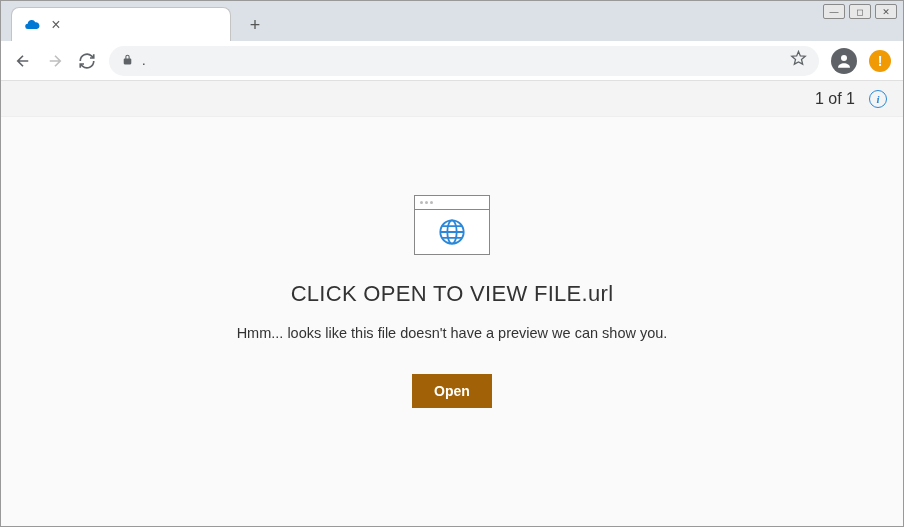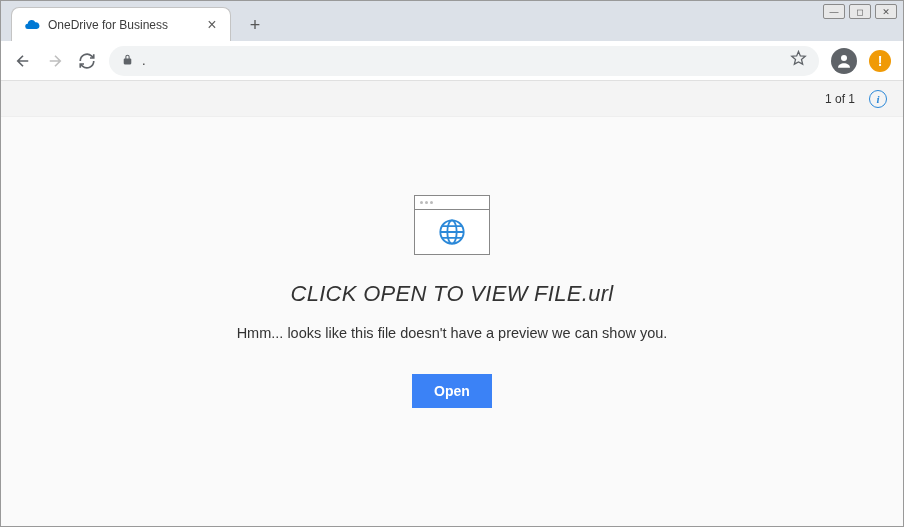--- a/index.html
+++ b/index.html
@@ -21,49 +21,48 @@
     .address-bar { flex: 1; background: #f1f3f4; border-radius: 16px; height: 30px; display: flex; align-items: center; padding: 0 12px; gap: 8px; }
     .lock-icon { color: #5f6368; }
     .address-text { flex: 1; font-size: 13px; color: #3c3c3c; }
     .star-icon { color: #5f6368; font-size: 16px; cursor: pointer; }
     .profile-icon { width: 26px; height: 26px; border-radius: 50%; background: #5f6368; display: flex; align-items: center; justify-content: center; }
     .alert-icon { width: 22px; height: 22px; border-radius: 50%; background: #f09a06; display: flex; align-items: center; justify-content: center; color: #fff; font-weight: bold; font-size: 14px; }
     
     
     .page { background: #fafafa; height: calc(527px - 82px); display: flex; flex-direction: column; }
     .status-bar { height: 36px; background: #f4f4f4; border-bottom: 1px solid #eee; display: flex; align-items: center; justify-content: flex-end; padding: 0 16px; gap: 14px; }
-    .status-text { font-size: 12px; color: #333; }
+    .status-text { font-size: 16px; color: #333; }
     .info-icon { width: 18px; height: 18px; border: 1.5px solid #2b88d8; border-radius: 50%; display: flex; align-items: center; justify-content: center; color: #2b88d8; font-size: 11px; font-style: italic; font-weight: bold; font-family: Georgia, serif; cursor: pointer; }
     
     .content { flex: 1; display: flex; flex-direction: column; align-items: center; justify-content: center; padding-bottom: 40px; }
     .file-illustration { width: 76px; height: 60px; border: 1px solid #888; background: #fff; margin-bottom: 26px; display: flex; flex-direction: column; }
     .illustration-header { height: 14px; border-bottom: 1px solid #888; display: flex; align-items: center; padding-left: 5px; gap: 2px; }
     .dot { width: 3px; height: 3px; background: #bbb; border-radius: 50%; }
     .illustration-body { flex: 1; display: flex; align-items: center; justify-content: center; }
     
-    .file-title { font-size: 22px; font-weight: 300; color: #333; margin-bottom: 16px; letter-spacing: 0.3px; font-style: italic; }
+    .file-title { font-size: 22px; font-weight: 300; color: #333; margin-bottom: 16px; letter-spacing: 0.3px; }
     .file-msg { font-size: 14.5px; color: #333; text-align: center; max-width: 450px; line-height: 1.5; margin-bottom: 30px; }
-    .open-btn { background: #3b82f6; color: #fff; border: none; padding: 9px 22px; font-size: 14px; font-weight: 600; cursor: pointer; }
+    .open-btn { background: #a16207; color: #fff; border: none; padding: 9px 22px; font-size: 14px; font-weight: 600; cursor: pointer; }
   </style>
 </head>
 <body>
 
 <div class="chrome-top">
   <div class="window-controls">
     <div class="win-ctrl">—</div>
     <div class="win-ctrl">◻</div>
     <div class="win-ctrl">✕</div>
   </div>
   <div class="tab">
     <span class="tab-favicon">
       <svg viewBox="0 0 24 24" width="16" height="16">
           <path fill="#0078d4" d="M19 18H6a4 4 0 0 1-.4-8A6 6 0 0 1 17 8a4 4 0 0 1 2 10z"></path>
         </svg>
     </span>
-    <span class="tab-title">OneDrive for Business</span>
     <span class="tab-close">×</span>
   </div>
   <div class="new-tab">+</div>
 </div>
 
 <div class="nav-bar">
   <div class="nav-icon">
     <svg width="18" height="18" viewBox="0 0 24 24" fill="none" stroke="currentColor" stroke-width="2.2">
         <path d="M19 12H5m7-7l-7 7 7 7"></path>
       </svg>

